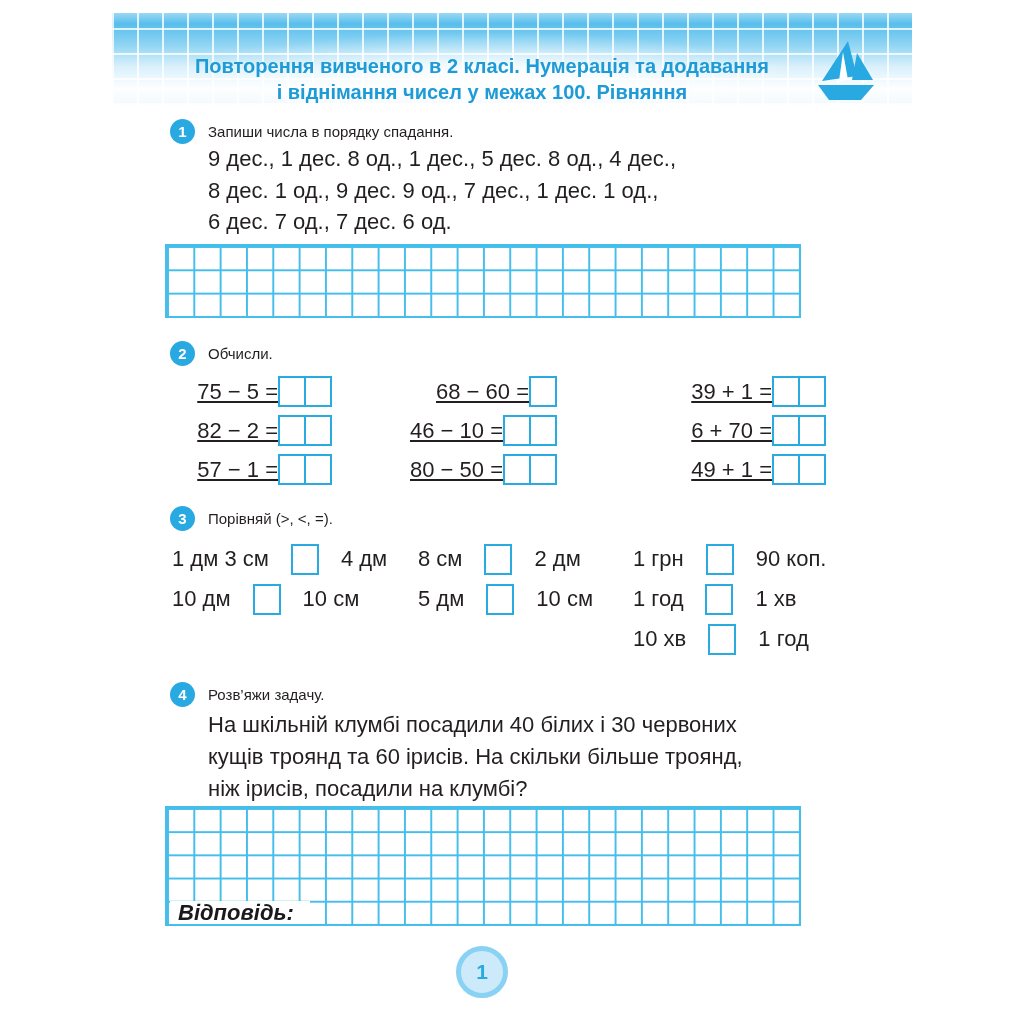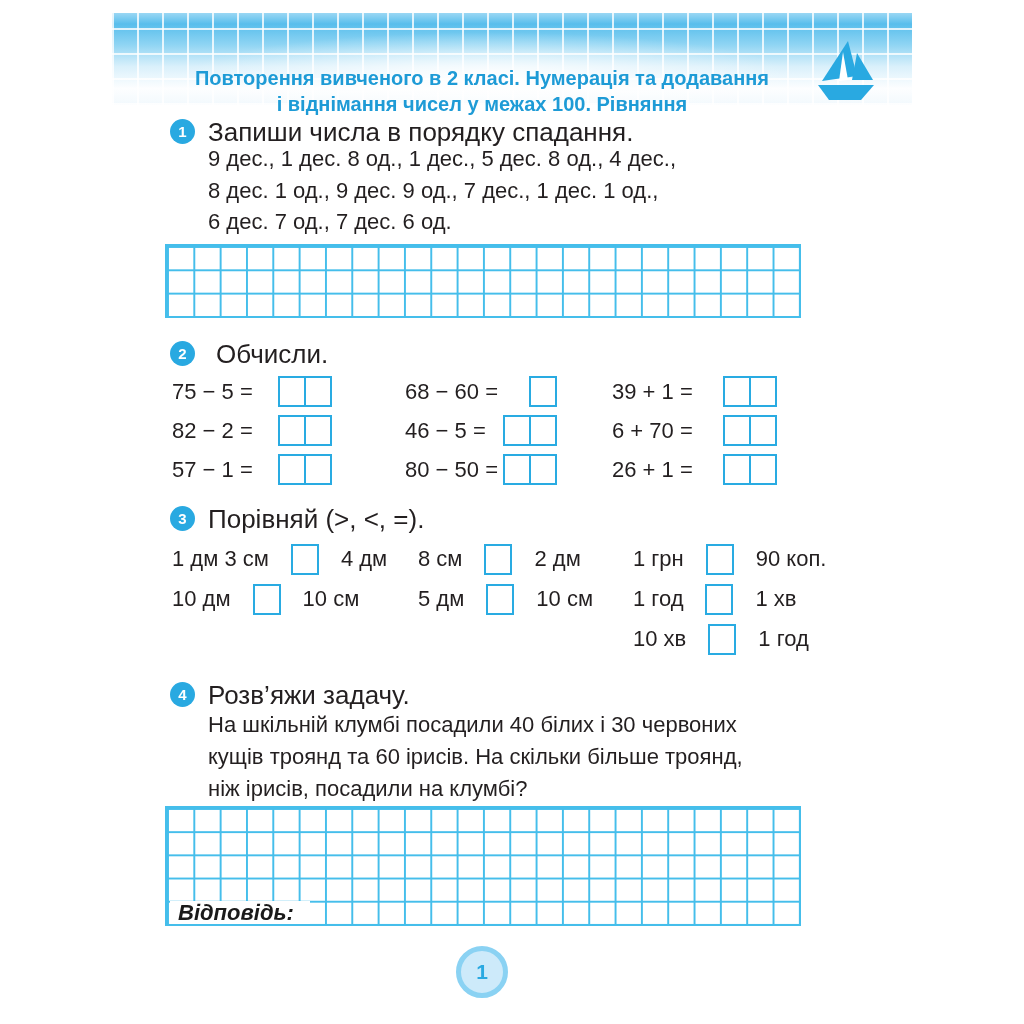--- a/index.html
+++ b/index.html
@@ -7,46 +7,46 @@
         font-family:"Liberation Sans", sans-serif;color:#231F20;}
 
   
   .header-band{position:absolute;left:112px;top:13px;width:800px;height:92px;
     background:
       radial-gradient(ellipse 55% 70% at 47% 70%, rgba(255,255,255,.95), rgba(255,255,255,0) 70%),
       repeating-linear-gradient(90deg, rgba(255,255,255,.8) 0 1.5px, rgba(255,255,255,0) 1.5px 25px),
       repeating-linear-gradient(0deg, rgba(255,255,255,.8) 0 1.5px, rgba(255,255,255,0) 1.5px 25px),
       linear-gradient(180deg,#9AD7F4 0%,#58BEEC 12%,#8ED4F3 34%,#D9F0FB 58%,#FDFEFF 82%,#F2F9FD 100%);}
   .header-title{position:absolute;left:0;right:60px;top:40px;text-align:center;
-      color:#1E9BD6;font-weight:bold;font-size:20px;line-height:26px;white-space:pre-line;margin-top:12px;}
+      color:#1E9BD6;font-weight:bold;font-size:20px;line-height:26px;white-space:pre-line;}
   .boat{position:absolute;left:700px;top:26px;width:68px;height:66px;}
 
   
   .badge{position:absolute;width:25px;height:25px;border-radius:50%;background:#29A9E1;
       color:#fff;font-weight:bold;font-size:15px;line-height:25px;text-align:center;}
-  .task-title{position:absolute;left:208px;font-size:26px;line-height:26px;}
+  .task-title{position:absolute;left:208px;font-size:15px;line-height:26px;}
   .task-body{position:absolute;left:208px;font-size:22px;line-height:31.5px;white-space:pre-line;}
 
   
   .answer-grid{position:absolute;border:2px solid #45BEEB;
       background-image:
         linear-gradient(90deg,#45BEEB 1.5px,transparent 1.5px),
         linear-gradient(180deg,#45BEEB 1.5px,transparent 1.5px);}
   #grid1{left:165px;top:244px;width:632px;height:70px;background-size:26.33px 23.33px;}
   #grid2{left:165px;top:806px;width:632px;height:116px;background-size:26.33px 23.2px;}
   .answer-label{position:absolute;left:3px;bottom:0;height:23px;line-height:23px;
       background:#fff;padding:0 16px 0 8px;font-style:italic;font-size:22px;color:#1A1A1A;font-weight:bold;}
 
   
   .t2-wrap{position:absolute;left:172px;top:376px;width:628px;height:112px;}
   .t2-col{position:absolute;top:0;display:flex;flex-direction:column;gap:8px;}
   .t2-col1{left:0;width:160px;}
   .t2-col2{left:233px;width:152px;}
-  .t2-col3{left:440px;width:165px;}
-  .eq{display:flex;justify-content:space-between;align-items:center;height:31px;}
+  .t2-col3{left:489px;width:165px;}
+  .eq{display:flex;justify-content:flex-end;align-items:center;height:31px;text-decoration:underline;}
   .eq-label{font-size:22px;white-space:nowrap;}
   .dbox{display:flex;}
   .dbox .cell{width:24px;height:27px;border:2px solid #29ABE2;background:#fff;}
   .dbox .cell + .cell{margin-left:-2px;}
 
   
   .t3-wrap{position:absolute;left:172px;top:543px;width:628px;height:115px;}
   .t3-col{position:absolute;top:0;display:flex;flex-direction:column;gap:8px;}
   .t3-col1{left:0;}
   .t3-col2{left:246px;}
@@ -76,21 +76,21 @@
   </div>
 
   <div class="badge" style="left:170px;top:119px;">1</div>
   <div class="task-title" style="top:119px;">Запиши числа в порядку спадання.</div>
   <div class="task-body" style="top:143px;width:610px;">9 дес., 1 дес. 8 од., 1 дес., 5 дес. 8 од., 4 дес.,
 8 дес. 1 од., 9 дес. 9 од., 7 дес., 1 дес. 1 од.,
 6 дес. 7 од., 7 дес. 6 од.</div>
   <div class="answer-grid" id="grid1"></div>
 
   <div class="badge" style="left:170px;top:341px;">2</div>
-  <div class="task-title" style="top:341px;margin-left:8px;">Обчисли.</div>
+  <div class="task-title" style="top:341px;">Обчисли.</div>
   <div class="t2-wrap">
     <div class="t2-col t2-col1">
       <div class="eq">
         <span class="eq-label">75 − 5 =</span>
         <span class="dbox">
             <span class="cell"></span>
             <span class="cell"></span>
           </span>
       </div>
       <div class="eq">
@@ -109,21 +109,21 @@
       </div>
     </div>
     <div class="t2-col t2-col2">
       <div class="eq">
         <span class="eq-label">68 − 60 =</span>
         <span class="dbox">
             <span class="cell"></span>
           </span>
       </div>
       <div class="eq">
-        <span class="eq-label">46 − 5 =</span>
+        <span class="eq-label">46 − 10 =</span>
         <span class="dbox">
             <span class="cell"></span>
             <span class="cell"></span>
           </span>
       </div>
       <div class="eq">
         <span class="eq-label">80 − 50 =</span>
         <span class="dbox">
             <span class="cell"></span>
             <span class="cell"></span>
@@ -139,21 +139,21 @@
           </span>
       </div>
       <div class="eq">
         <span class="eq-label">6 + 70 =</span>
         <span class="dbox">
             <span class="cell"></span>
             <span class="cell"></span>
           </span>
       </div>
       <div class="eq">
-        <span class="eq-label">26 + 1 =</span>
+        <span class="eq-label">49 + 1 =</span>
         <span class="dbox">
             <span class="cell"></span>
             <span class="cell"></span>
           </span>
       </div>
     </div>
   </div>
 
   <div class="badge" style="left:170px;top:506px;">3</div>
   <div class="task-title" style="top:506px;">Порівняй (&gt;, &lt;, =).</div>

